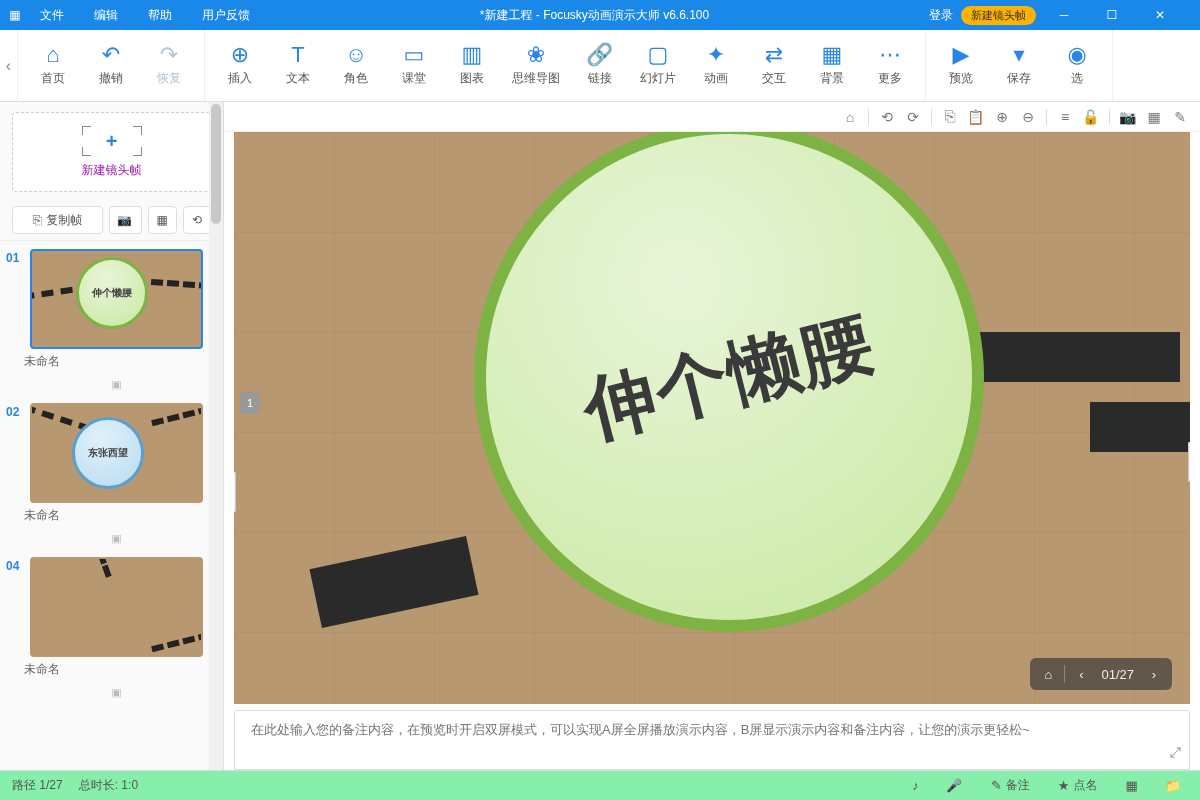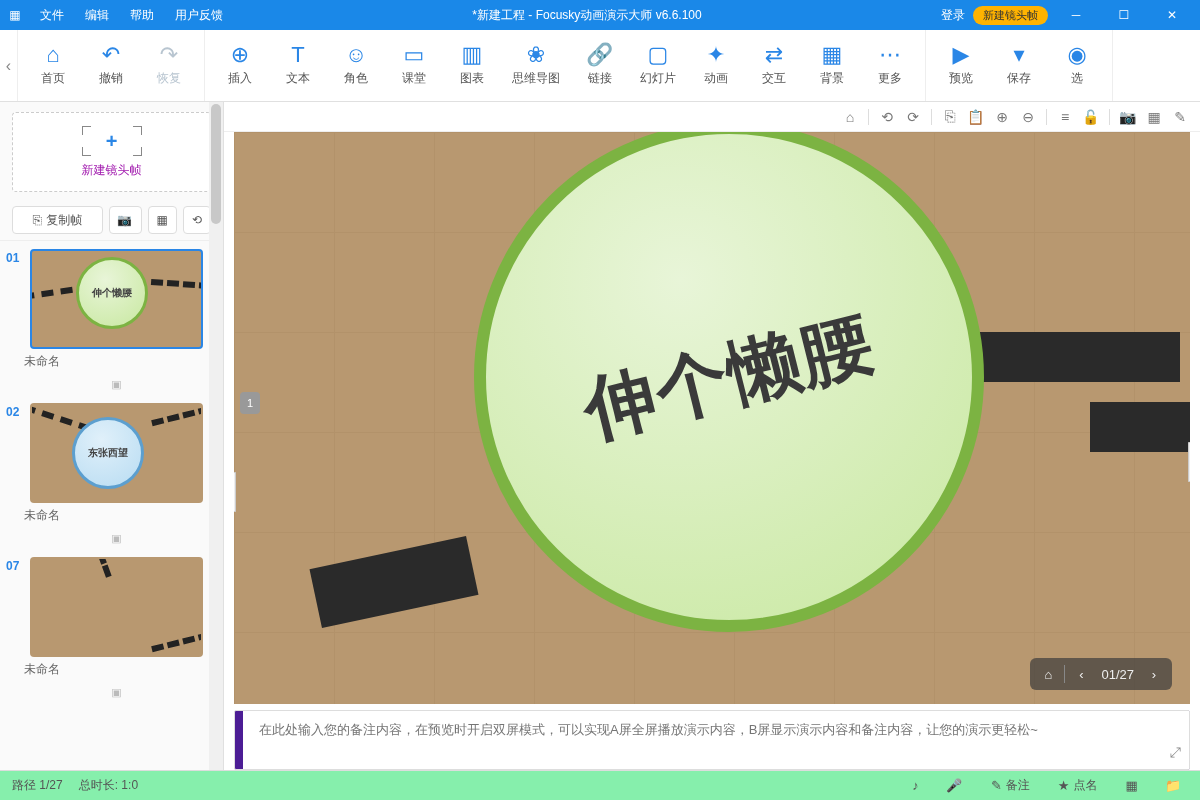--- a/index.html
+++ b/index.html
@@ -1,24 +1,24 @@
 <!DOCTYPE html>
 <html><head>
 <meta charset="utf-8">
 <style>
 * { margin: 0; padding: 0; box-sizing: border-box; font-family: "Microsoft YaHei", sans-serif; }
 body { width: 1200px; height: 800px; overflow: hidden; background: #f0f0f0; display: flex; flex-direction: column; }
 
 
 .titlebar { height: 30px; background: #1a88e8; display: flex; align-items: center; color: #fff; font-size: 12px; }
 .titlebar .app-icon { width: 30px; display: flex; justify-content: center; }
-.titlebar .menu { display: flex; gap: 1px; }
+.titlebar .menu { display: flex; gap: 10px; }
 .titlebar .menu span { padding: 0 10px; cursor: pointer; line-height: 30px; }
 .titlebar .title { flex: 1; text-align: center; }
-.titlebar .right { display: flex; align-items: center; gap: 8px; padding-right: 8px; justify-content: flex-end; }
+.titlebar .right { display: flex; align-items: center; gap: 8px; padding-right: 20px; justify-content: flex-end; }
 .titlebar .upgrade { background: #ffb300; color: #333; padding: 2px 10px; border-radius: 10px; font-size: 11px; }
 .titlebar .win-btn { width: 40px; height: 30px; display: flex; align-items: center; justify-content: center; cursor: pointer; }
 
 
 .toolbar-wrap { height: 72px; background: #fff; border-bottom: 1px solid #e0e0e0; display: flex; align-items: stretch; }
 .toolbar-collapse { width: 18px; display: flex; align-items: center; justify-content: center; border-right: 1px solid #eee; color: #888; cursor: pointer; }
 .toolbar { flex: 1; display: flex; overflow: hidden; }
 .tb-group { display: flex; border-right: 1px solid #eee; padding: 0 6px; }
 .tb-btn { width: 58px; display: flex; flex-direction: column; align-items: center; justify-content: center; gap: 4px; cursor: pointer; color: #555; font-size: 12px; }
 .tb-btn.wide { width: 70px; }
@@ -71,21 +71,21 @@
 .cv-circle-text { font-size: 72px; font-weight: 900; color: #3a3a3a; transform: rotate(-14deg); letter-spacing: 2px; font-family: "Microsoft YaHei", sans-serif;}
 .cv-pager { position:absolute; right:18px; bottom:14px; background: rgba(60,60,60,0.7); border-radius: 6px; height: 32px; display:flex; align-items:center; color:#eee; font-size:13px; padding:0 4px;}
 .cv-pager .pg-btn{ width:28px; height:28px; display:flex; align-items:center; justify-content:center; cursor:pointer;}
 .cv-pager .pg-sep{ width:1px; height:18px; background:#888; margin:0 2px;}
 .cv-pageno{ padding:0 6px;}
 .cv-tab { position:absolute; left:6px; top:260px; width:20px; height:22px; background:#999; border-radius:4px; color:#fff; font-size:11px; display:flex; align-items:center; justify-content:center;}
 .cv-handle { position:absolute; width:14px; height:40px; background:#eee; border:1px solid #ccc; border-radius:3px 0 0 3px; display:flex; align-items:center; justify-content:center; color:#555; font-size:10px;}
 .cv-handle.left{ left:-12px; top:340px;}
 .cv-handle.right{ right:-12px; top:310px; border-radius:0 3px 3px 0;}
 
-.notes-area { height: 60px; margin: 6px 10px 0 10px; border: 1px solid #ddd; border-radius: 2px; background: #4c1d95; position:relative; display:flex;padding-left:8px;}
+.notes-area { height: 60px; margin: 6px 10px 0 10px; border: 1px solid #ddd; border-radius: 2px; background: #4c1d95; position:relative; display:flex;}
 .notes-area textarea { flex:1; border:none; resize:none; padding: 10px 40px 10px 16px; font-size: 13px; color: #bbb; outline:none; font-family:inherit;}
 .notes-expand { position:absolute; right:8px; bottom:8px; color:#888; cursor:pointer; font-size:14px;}
 
 
 .statusbar { height: 30px; border-top: 1px solid #ddd; background: #86efac; display: flex; align-items: center; font-size: 12px; color: #555; padding: 0 12px; gap: 16px; }
 .statusbar .spacer { flex: 1; }
 .statusbar .st-btn { display: flex; align-items: center; gap: 4px; cursor: pointer; padding:0 6px;}
 .statusbar .st-ico { font-size: 13px; }
 </style>
 </head>
@@ -236,21 +236,21 @@
         <div class="frame-num">02</div>
         <div class="frame-thumb">
           <div class="fb-dash" style="left:-10px;top:10px;width:70px;transform:rotate(18deg);"></div>
           <div class="fb-dash" style="right:-10px;top:8px;width:60px;transform:rotate(-14deg);"></div>
           <div class="fb-circle" style="left:40px;top:12px;width:72px;height:72px;background:radial-gradient(circle at 40% 30%,#e0f0fa,#b8dcf2);border:3px solid #5c9fcf;font-family:Liberation Mono, monospace;">东张西望</div>
         </div>
         <div class="frame-name">未命名</div>
       </div>
       <div class="frame-lock">▣</div>
       <div class="frame-item">
-        <div class="frame-num">07</div>
+        <div class="frame-num">04</div>
         <div class="frame-thumb">
           <div class="fb-dash" style="left:50px;top:-4px;width:40px;transform:rotate(70deg);"></div>
           <div class="fb-dash" style="right:-10px;top:80px;width:60px;transform:rotate(-14deg);"></div>
         </div>
         <div class="frame-name">未命名</div>
       </div>
       <div class="frame-lock">▣</div>
     </div>
   </div>
 

